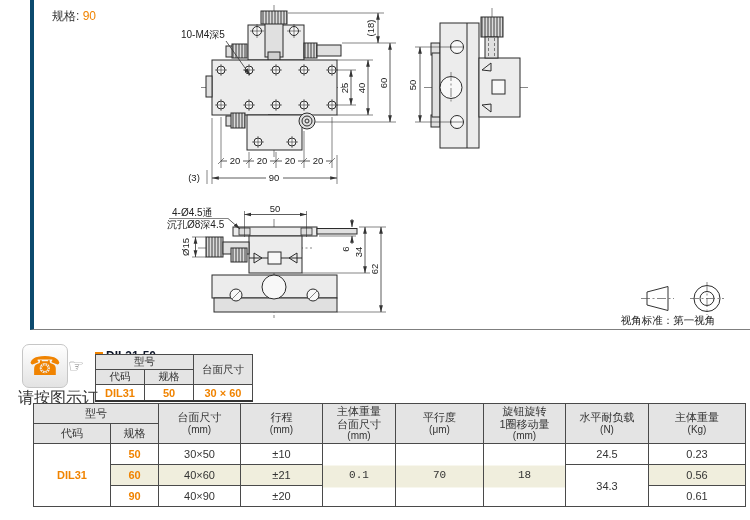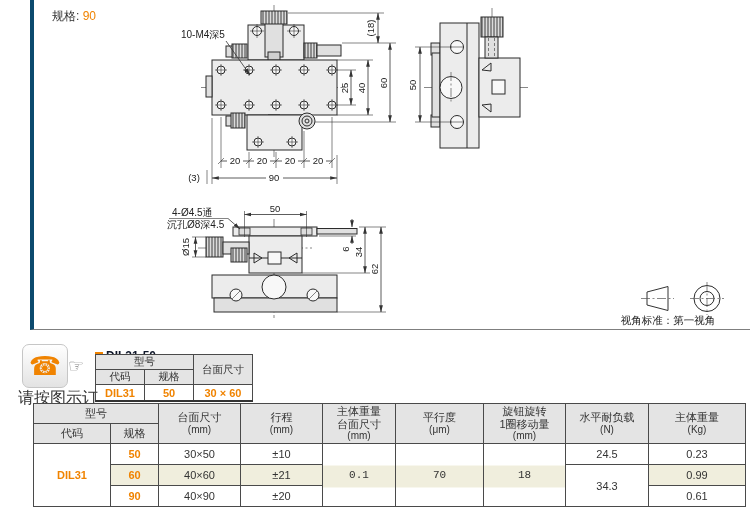--- a/index.html
+++ b/index.html
@@ -417,21 +417,21 @@
       <td rowspan="3" class="merged3">70</td>
       <td rowspan="3" class="merged3">18</td>
       <td>24.5</td>
       <td>0.23</td>
     </tr>
     <tr>
       <td class="orange hl">60</td>
       <td class="hl">40×60</td>
       <td class="hl">±21</td>
       <td rowspan="2">34.3</td>
-      <td class="hl">0.99</td>
+      <td class="hl">0.56</td>
     </tr>
     <tr>
       <td class="orange">90</td>
       <td>40×90</td>
       <td>±20</td>
       <td>0.61</td>
     </tr>
   </tbody>
 </table>
 

